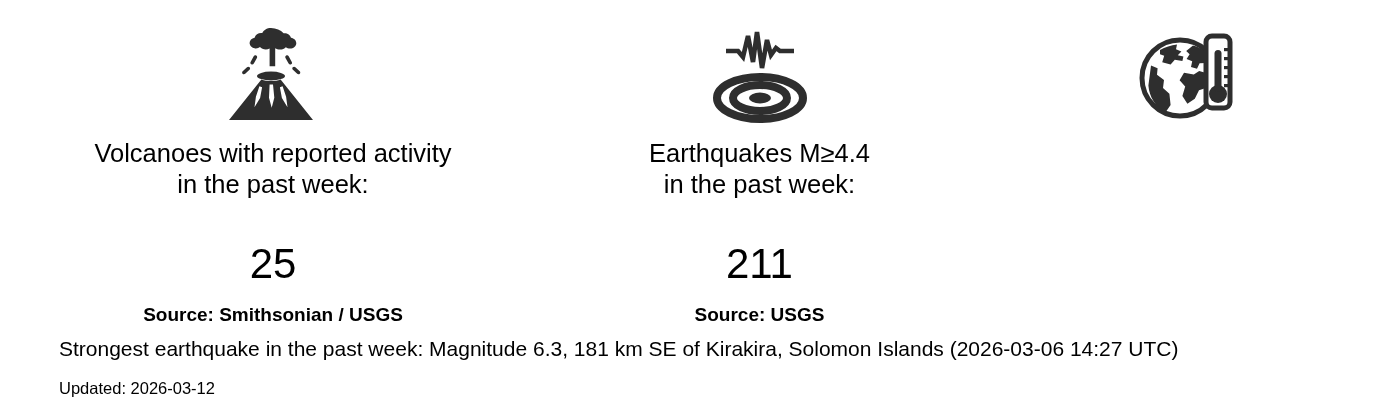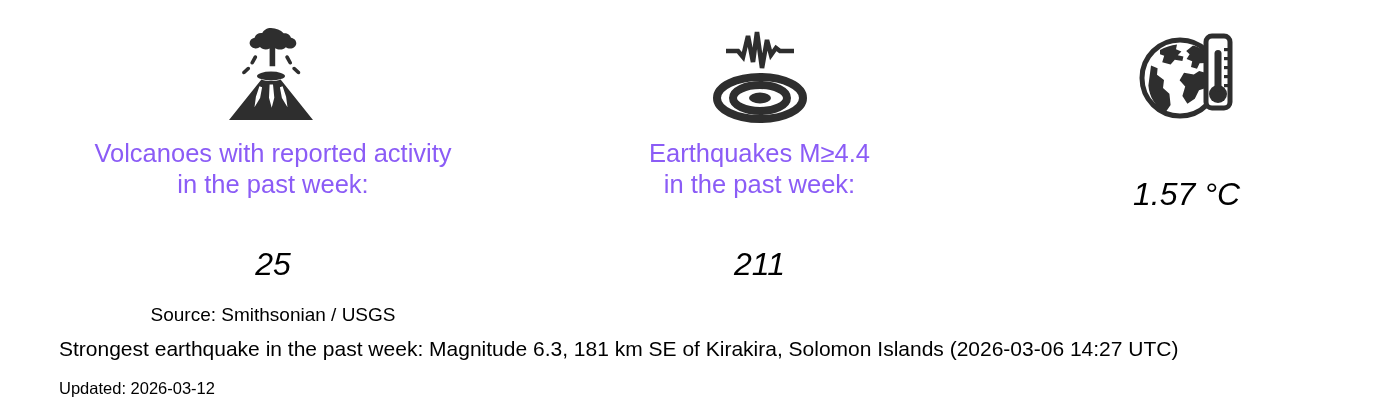--- a/index.html
+++ b/index.html
@@ -47,36 +47,36 @@
     display: flex;
     align-items: center;
     justify-content: center;
     margin-top: 18px;
   }
   .icon-wrap svg { display: block; }
 
   .card-label {
     font-size: 25.5px;
     line-height: 31px;
-    color: #8b5cf6;
+    color: #000000;
     margin-top: 8px;
     white-space: pre-line;
   }
   .card-value {
-    font-size: 32px;
+    font-size: 42px;
     line-height: 44px;
     color: #000;
     margin-top: 42px;
-    font-style: italic;
   }
   .card-source {
     font-size: 19px;
     line-height: 24px;
     color: #000;
     margin-top: 17px;
+    font-weight: bold;
   }
 
   
   .footer {
     position: absolute;
     left: 59px;
     top: 336px;
     width: 1400px;
   }
   .footer-note {
@@ -133,20 +133,21 @@
           <polyline points="16,27 28,27 33,33 38,12 43,38 47,8 52,44 57,16 61,31 66,24 70,27 84,27" fill="none" stroke="#2e2e2e" stroke-width="4.6" stroke-linejoin="miter" stroke-linecap="butt"></polyline>
 
           <ellipse cx="50" cy="74" rx="43" ry="21" fill="none" stroke="#2e2e2e" stroke-width="8"></ellipse>
           <ellipse cx="50" cy="74" rx="27" ry="13" fill="none" stroke="#2e2e2e" stroke-width="8"></ellipse>
           <ellipse cx="50" cy="74" rx="11" ry="5.4" fill="#2e2e2e"></ellipse>
         </svg>
       </div>
       <div class="card-label">Earthquakes M≥4.4
 in the past week:</div>
       <div class="card-value">211</div>
+      <div class="card-source">Source: USGS</div>
     </div>
 
     <div class="card card-temp">
       <div class="icon-wrap">
         <svg width="102" height="100" viewBox="0 0 102 100" aria-hidden="true">
 
           <circle cx="44" cy="54" r="38" fill="none" stroke="#2e2e2e" stroke-width="5"></circle>
 
           <path d="M24 26c5-3 11-5 17-5.6l-1 4.8 5.4 2.2-3.6 3.8 5.6 1.4-1 4.4-7.6-1.2-4.2 4.6-8.4-2.2 2-6.4-4.2-1.6z" fill="#2e2e2e"></path>
           <path d="M57 21.5c7 1.9 13.2 6 17.6 11.6l-5.8 1.2 1.6 4.6-6.8.4-2.6 5.4-6-1.8 1.2-5.6-5.6-2.4 3-4.6-3.4-3.2z" fill="#2e2e2e"></path>
@@ -158,21 +159,20 @@
           <circle cx="82" cy="70" r="9" fill="#2e2e2e"></circle>
           <rect x="78.5" y="26" width="7" height="42" rx="3.5" fill="#2e2e2e"></rect>
 
           <rect x="88" y="24" width="7" height="3.2" fill="#2e2e2e"></rect>
           <rect x="88" y="33" width="7" height="3.2" fill="#2e2e2e"></rect>
           <rect x="88" y="42" width="7" height="3.2" fill="#2e2e2e"></rect>
           <rect x="88" y="51" width="7" height="3.2" fill="#2e2e2e"></rect>
           <rect x="88" y="60" width="7" height="3.2" fill="#2e2e2e"></rect>
         </svg>
       </div>
-      <div class="card-value">1.57 °C</div>
     </div>
 
   </div>
 
   <div class="footer">
     <div class="footer-note">Strongest earthquake in the past week: Magnitude 6.3, 181 km SE of Kirakira, Solomon Islands (2026-03-06 14:27 UTC)</div>
     <div class="footer-updated">Updated: 2026-03-12</div>
   </div>
 
 </div>

